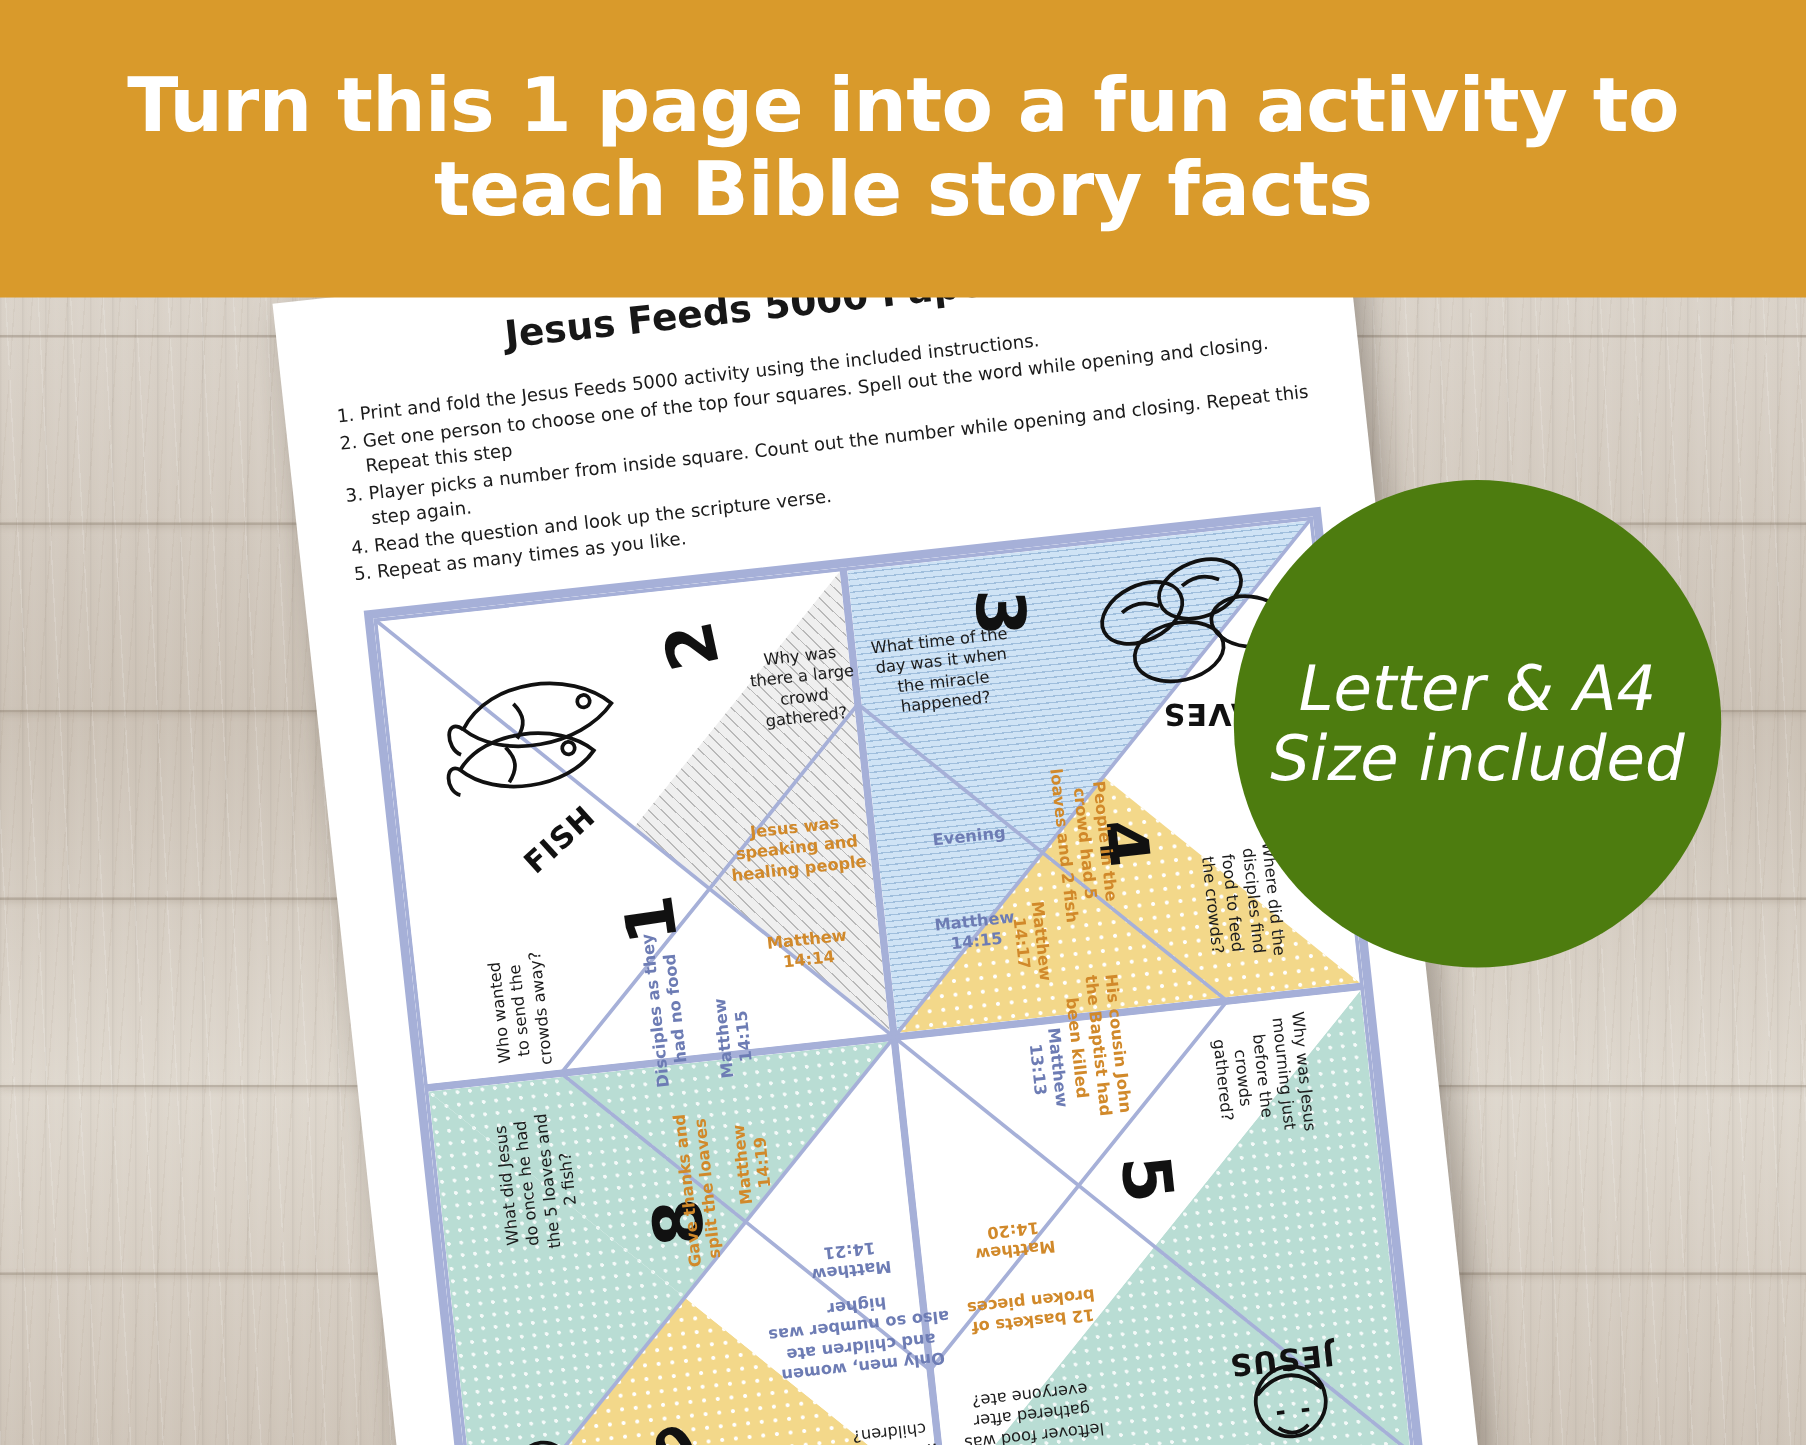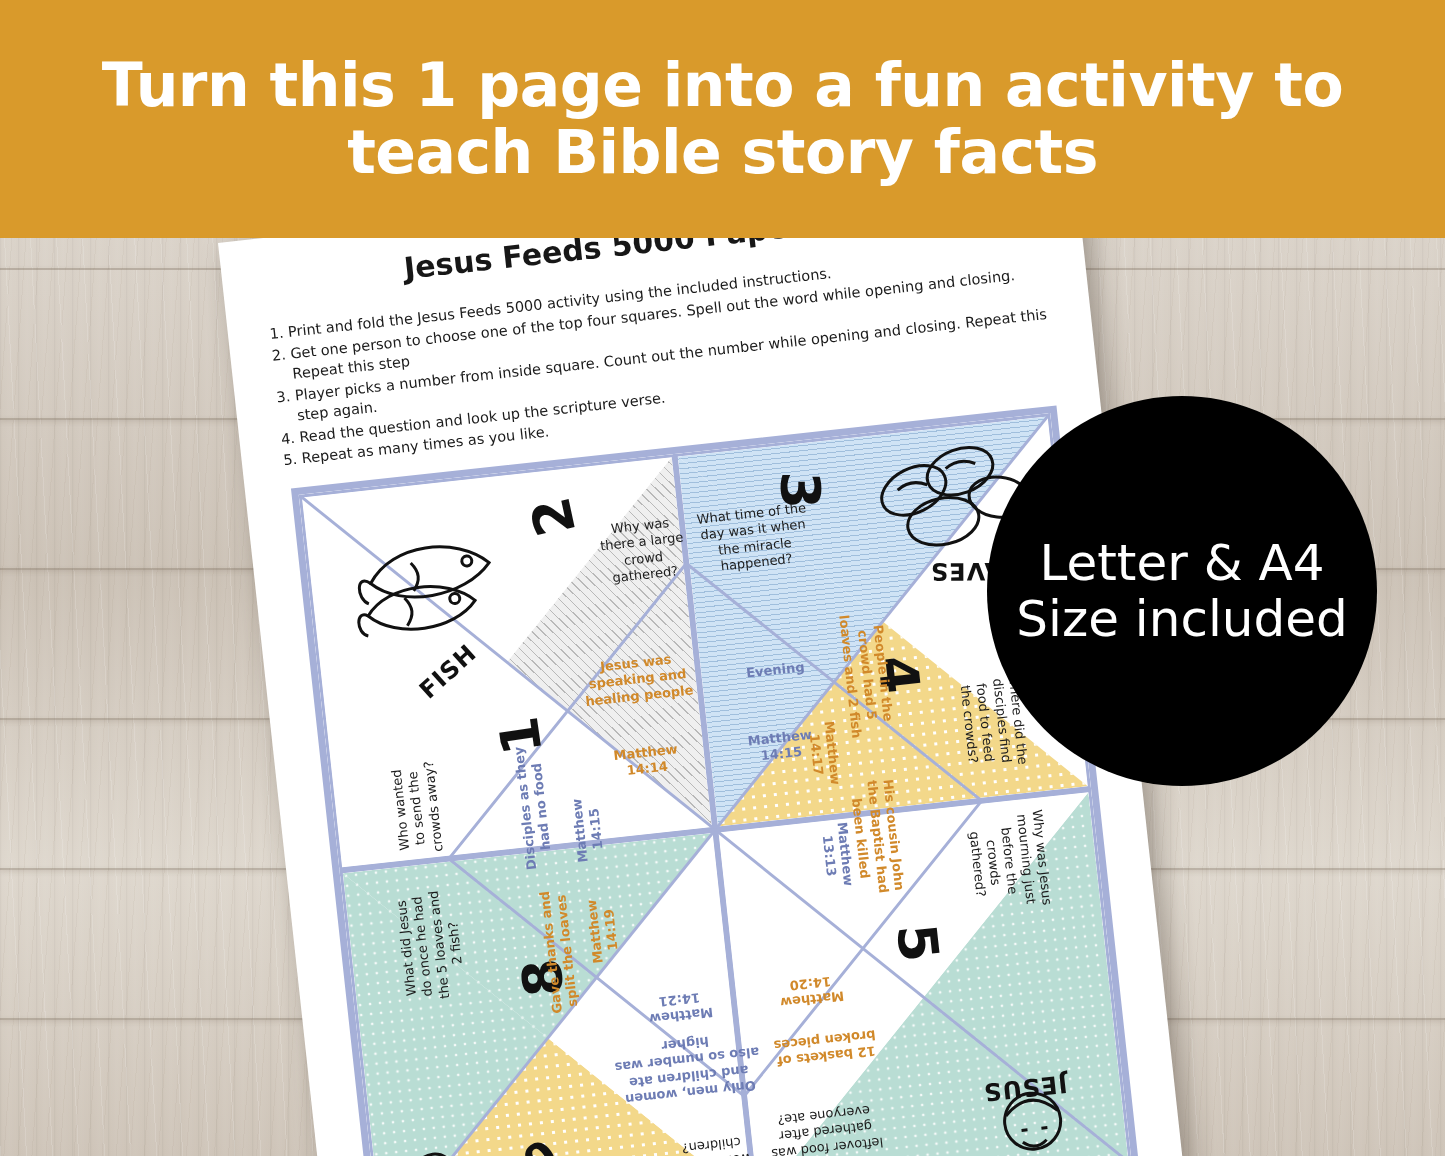--- a/index.html
+++ b/index.html
@@ -127,23 +127,23 @@
     position:absolute;font-size:54px;font-weight:bold;color:#111;
     font-family:"DejaVu Sans", sans-serif;
   }
   .word{
     position:absolute;font-size:24px;font-weight:bold;color:#111;
     letter-spacing:1px;font-family:"DejaVu Sans", sans-serif;
   }
 
   
   #badge{
-    position:absolute;right:68px;top:396px;width:390px;height:390px;border-radius:50%;
-    background:#000000;z-index:60;
-    display:flex;align-items:center;justify-content:center;
+    position:absolute;right:68px;top:384px;width:390px;height:390px;border-radius:50%;
+    background:#4d7c0f;z-index:60;
+    display:flex;align-items:center;justify-content:center;font-style:italic;
   }
   #badge .bt{
     color:#fff;text-align:center;font-size:50px;line-height:1.13;
     font-family:"DejaVu Sans", sans-serif;
   }
 
   .ico{position:absolute;}
 </style>
 </head>
 <body>

